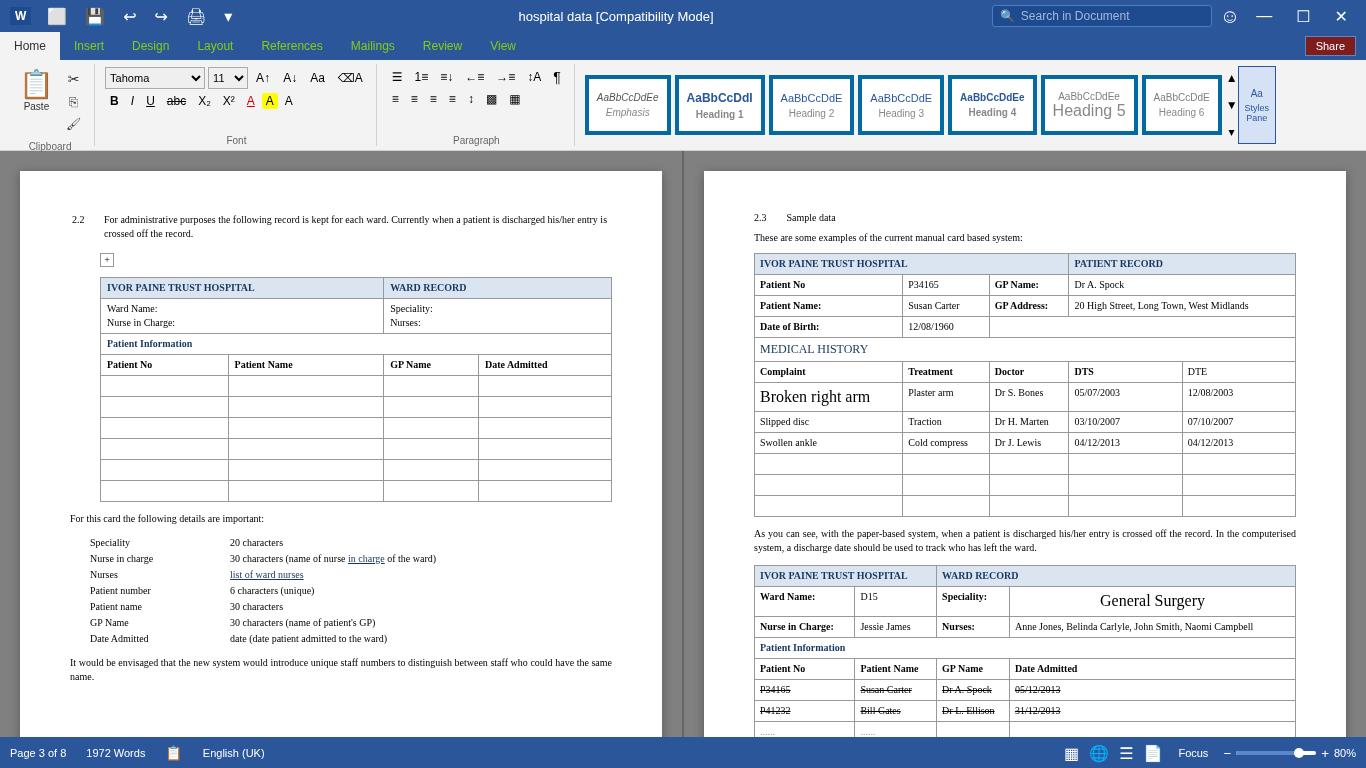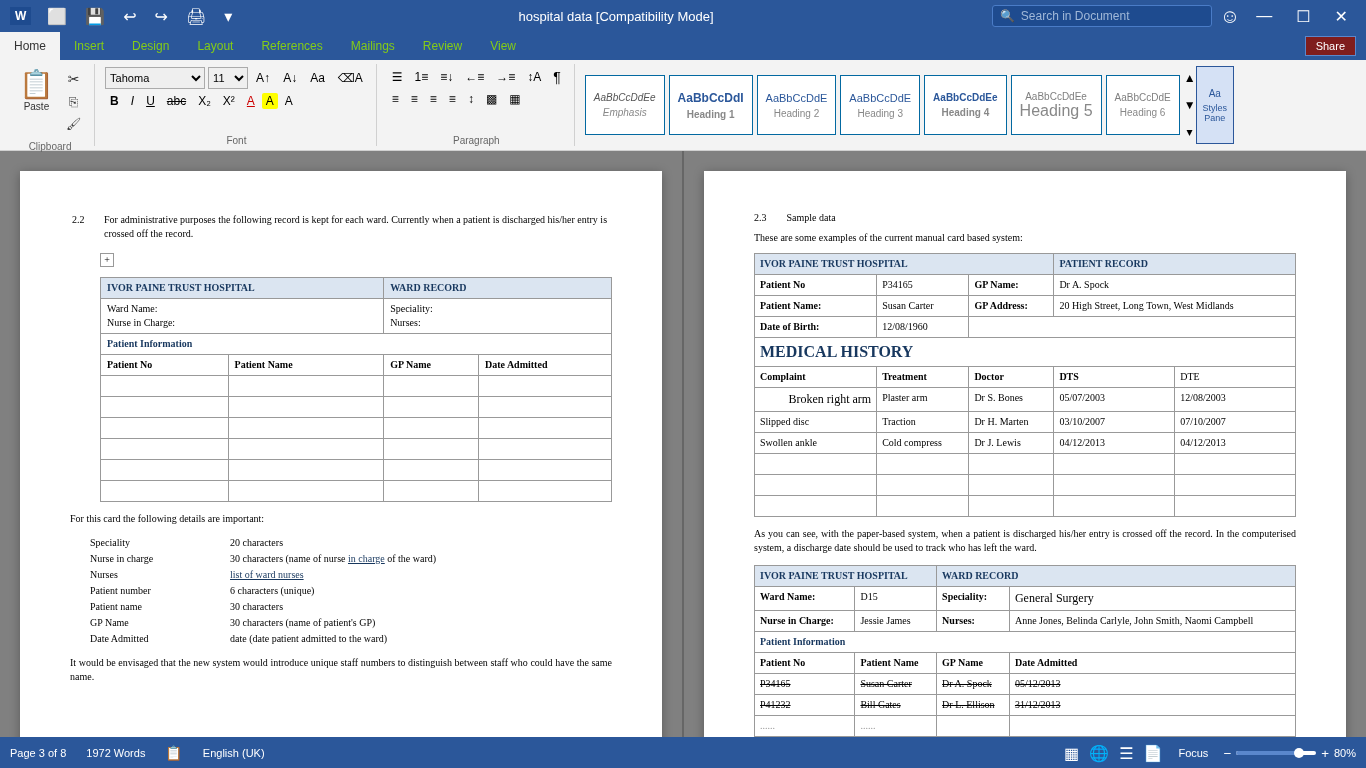--- a/index.html
+++ b/index.html
@@ -30,21 +30,21 @@
     .paste-btn .icon { font-size: 28px; }
     select.font-select { width: 100px; height: 22px; font-size: 11px; border: 1px solid #ababab; }
     select.size-select { width: 40px; height: 22px; font-size: 11px; border: 1px solid #ababab; }
     .fmt-btn { background: none; border: none; cursor: pointer; padding: 2px 5px; border-radius: 2px; font-size: 12px; }
     .fmt-btn.bold { font-weight: bold; }
     .fmt-btn.italic { font-style: italic; }
     .fmt-btn.underline { text-decoration: underline; }
 
     
     .styles-gallery { display: flex; gap: 4px; align-items: center; flex: 1; overflow: hidden; }
-    .style-item { border: 1px solid #0369a1; padding: 4px 8px; font-size: 11px; cursor: pointer; min-width: 72px; text-align: center; height: 60px; display: flex; align-items: center; justify-content: flex-end; background: white; }
+    .style-item { border: 4px solid #0369a1; padding: 4px 8px; font-size: 11px; cursor: pointer; min-width: 72px; text-align: center; height: 60px; display: flex; align-items: center; justify-content: flex-end; background: white; }
     .style-item.emphasis { font-style: italic; color: #555; }
     .style-item.heading1 { font-size: 14px; color: #2b579a; font-weight: bold; }
     .style-item.heading2 { font-size: 13px; color: #2b579a; }
     .style-item.heading3 { font-size: 12px; color: #2b579a; }
     .style-item.heading4 { font-size: 11px; color: #2b579a; font-weight: bold; }
     .style-item.heading5 { font-size: 11px; color: #7f7f7f; }
     .style-item.heading6 { font-size: 10px; color: #7f7f7f; }
     .styles-pane-btn { display: flex; flex-direction: column; align-items: center; background: #d5e1f5; border: 1px solid #2b579a; padding: 10px 6px; cursor: pointer; font-size: 10px; height: 78px; justify-content: center; color: #2b579a; }
 
     
@@ -403,31 +403,31 @@
           <td style="font-size:10px;">Susan Carter</td>
           <td style="font-size:10px;font-weight:bold;">GP Address:</td>
           <td colspan="2" style="font-size:10px;">20 High Street, Long Town, West Midlands</td>
         </tr>
         <tr>
           <td style="font-size:10px;font-weight:bold;">Date of Birth:</td>
           <td style="font-size:10px;">12/08/1960</td>
           <td colspan="3"></td>
         </tr>
         <tr>
-          <td colspan="5" class="medical-history-header" style="color:#17375e;font-weight:bold;font-size:16px;margin-top:34px;">MEDICAL HISTORY</td>
+          <td colspan="5" class="medical-history-header" style="color:#17375e;font-weight:normal;font-size:12px;margin-top:34px;">MEDICAL HISTORY</td>
         </tr>
         <tr>
           <td style="font-size:10px;font-weight:bold;">Complaint</td>
           <td style="font-size:10px;font-weight:bold;">Treatment</td>
           <td style="font-size:10px;font-weight:bold;">Doctor</td>
           <td style="font-size:10px;font-weight:bold;">DTS</td>
           <td style="font-size:10px;font-weight:normal;">DTE</td>
         </tr>
         <tr>
-          <td style="font-size:12px;text-align:right;">Broken right arm</td>
+          <td style="font-size:16px;">Broken right arm</td>
           <td style="font-size:10px;">Plaster arm</td>
           <td style="font-size:10px;">Dr S. Bones</td>
           <td style="font-size:10px;">05/07/2003</td>
           <td style="font-size:10px;">12/08/2003</td>
         </tr>
         <tr>
           <td style="font-size:10px;">Slipped disc</td>
           <td style="font-size:10px;">Traction</td>
           <td style="font-size:10px;">Dr H. Marten</td>
           <td style="font-size:10px;">03/10/2007</td>
@@ -469,21 +469,21 @@
       <table class="patient-record-table">
         <tbody>
             <tr>
           <td colspan="2" class="blue-header" style="background:#dbe5f1;color:#17375e;font-weight:bold;font-size:10px;">IVOR PAINE TRUST HOSPITAL</td>
           <td colspan="2" class="blue-header" style="background:#dbe5f1;color:#17375e;font-weight:bold;font-size:10px;">WARD RECORD</td>
         </tr>
         <tr>
           <td style="font-size:10px;font-weight:bold;vertical-align:top;">Ward Name:</td>
           <td style="font-size:10px;vertical-align:top;">D15</td>
           <td style="font-size:10px;font-weight:bold;vertical-align:top;">Speciality:</td>
-          <td style="font-size:12px;vertical-align:top;">General Surgery</td>
+          <td style="font-size:16px;vertical-align:top;text-align:center;">General Surgery</td>
         </tr>
         <tr>
           <td style="font-size:10px;font-weight:bold;vertical-align:top;">Nurse in Charge:</td>
           <td style="font-size:10px;vertical-align:top;">Jessie James</td>
           <td style="font-size:10px;font-weight:bold;vertical-align:top;">Nurses:</td>
           <td style="font-size:10px;vertical-align:top;">Anne Jones, Belinda Carlyle, John Smith, Naomi Campbell</td>
         </tr>
         <tr>
           <td colspan="4" class="patient-info-header" style="color:#17375e;font-weight:bold;font-size:10px;">Patient Information</td>
         </tr>

